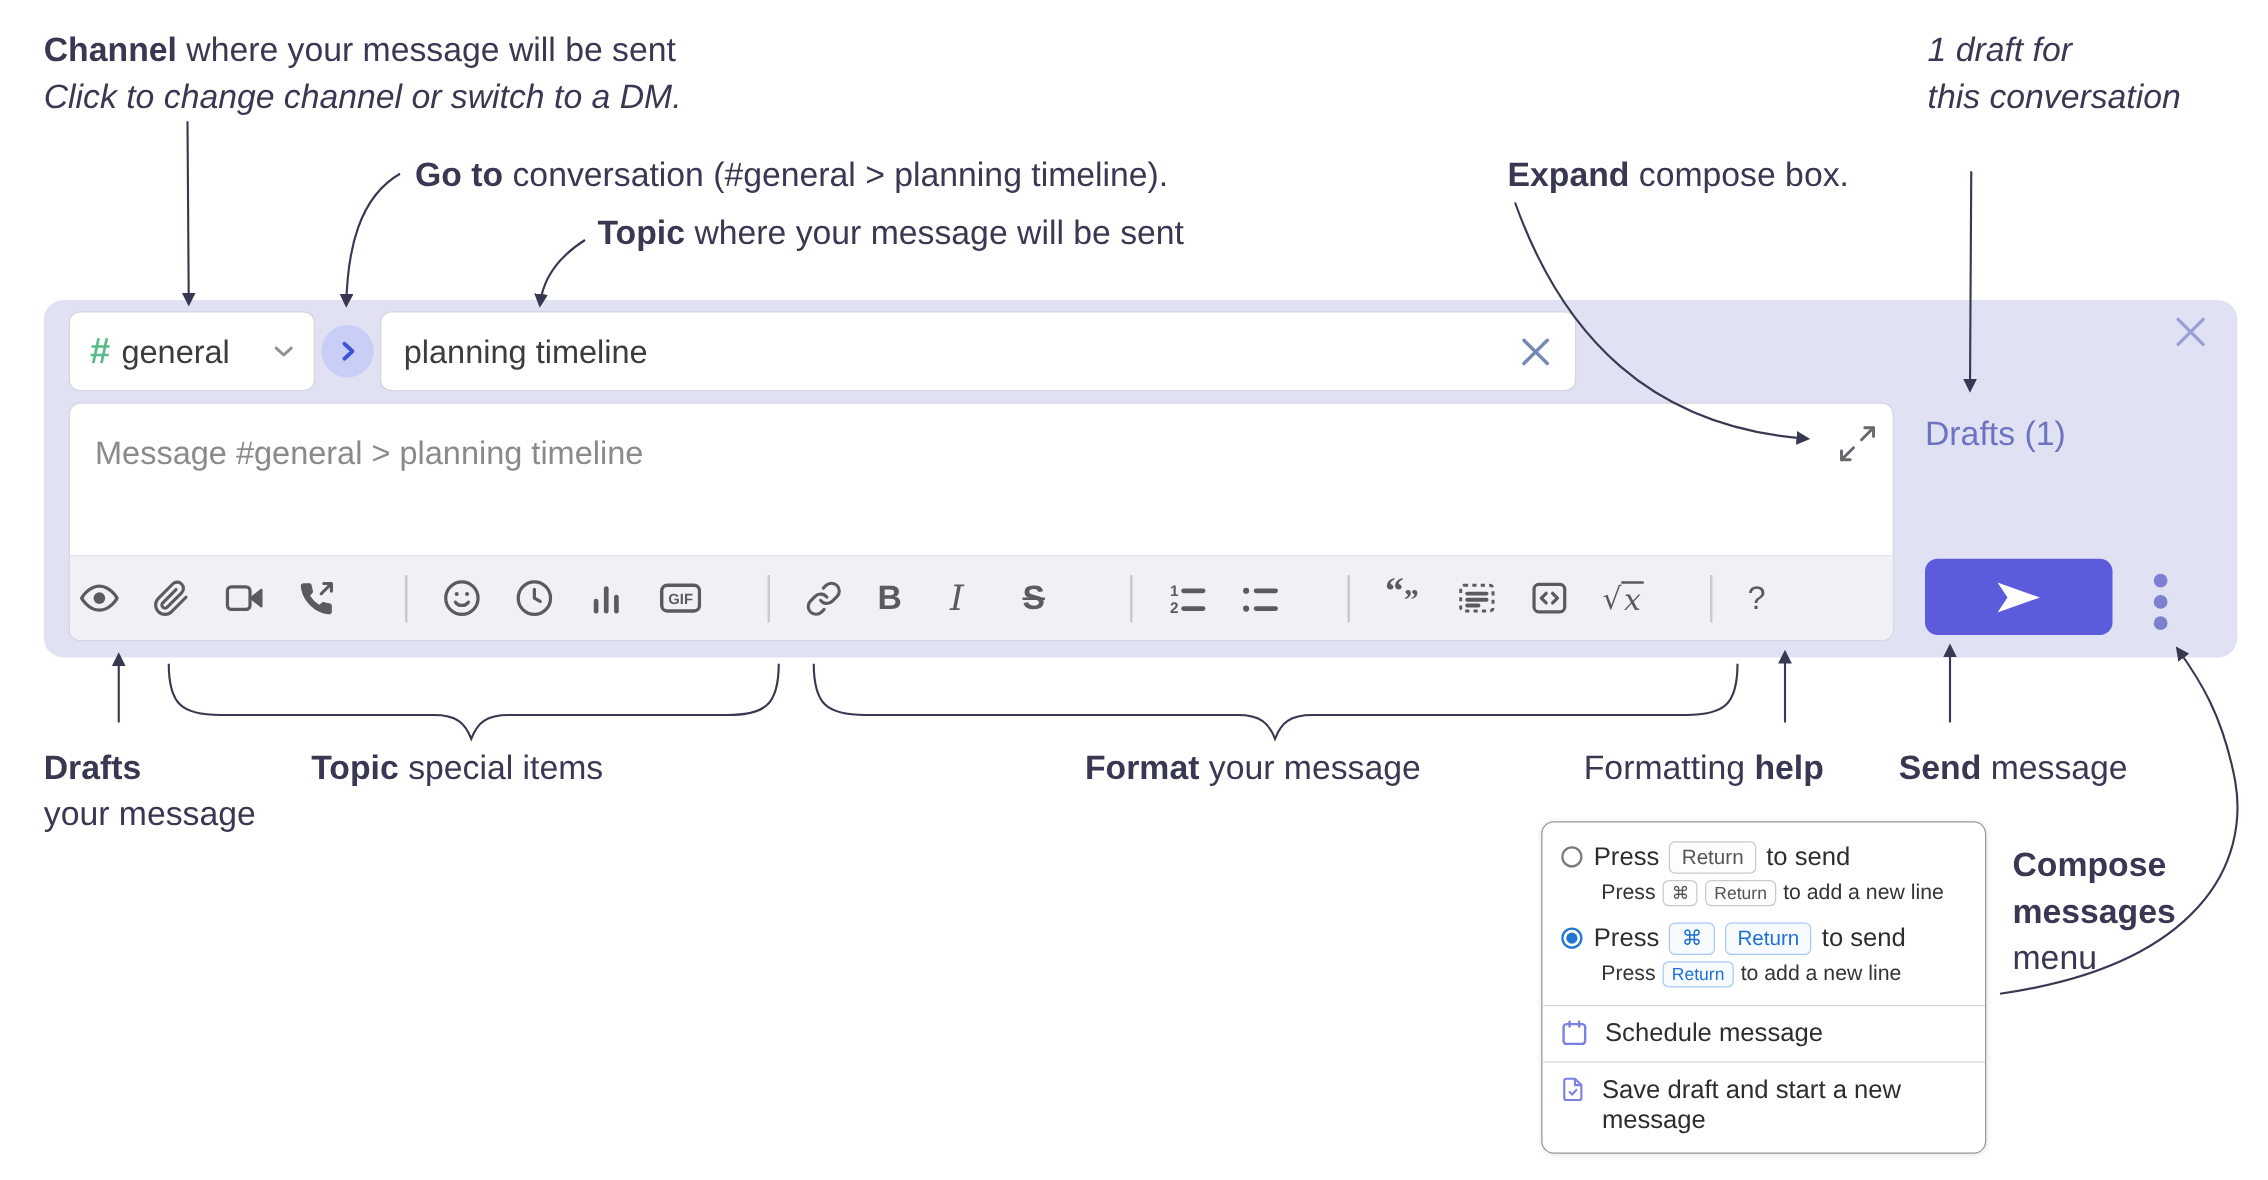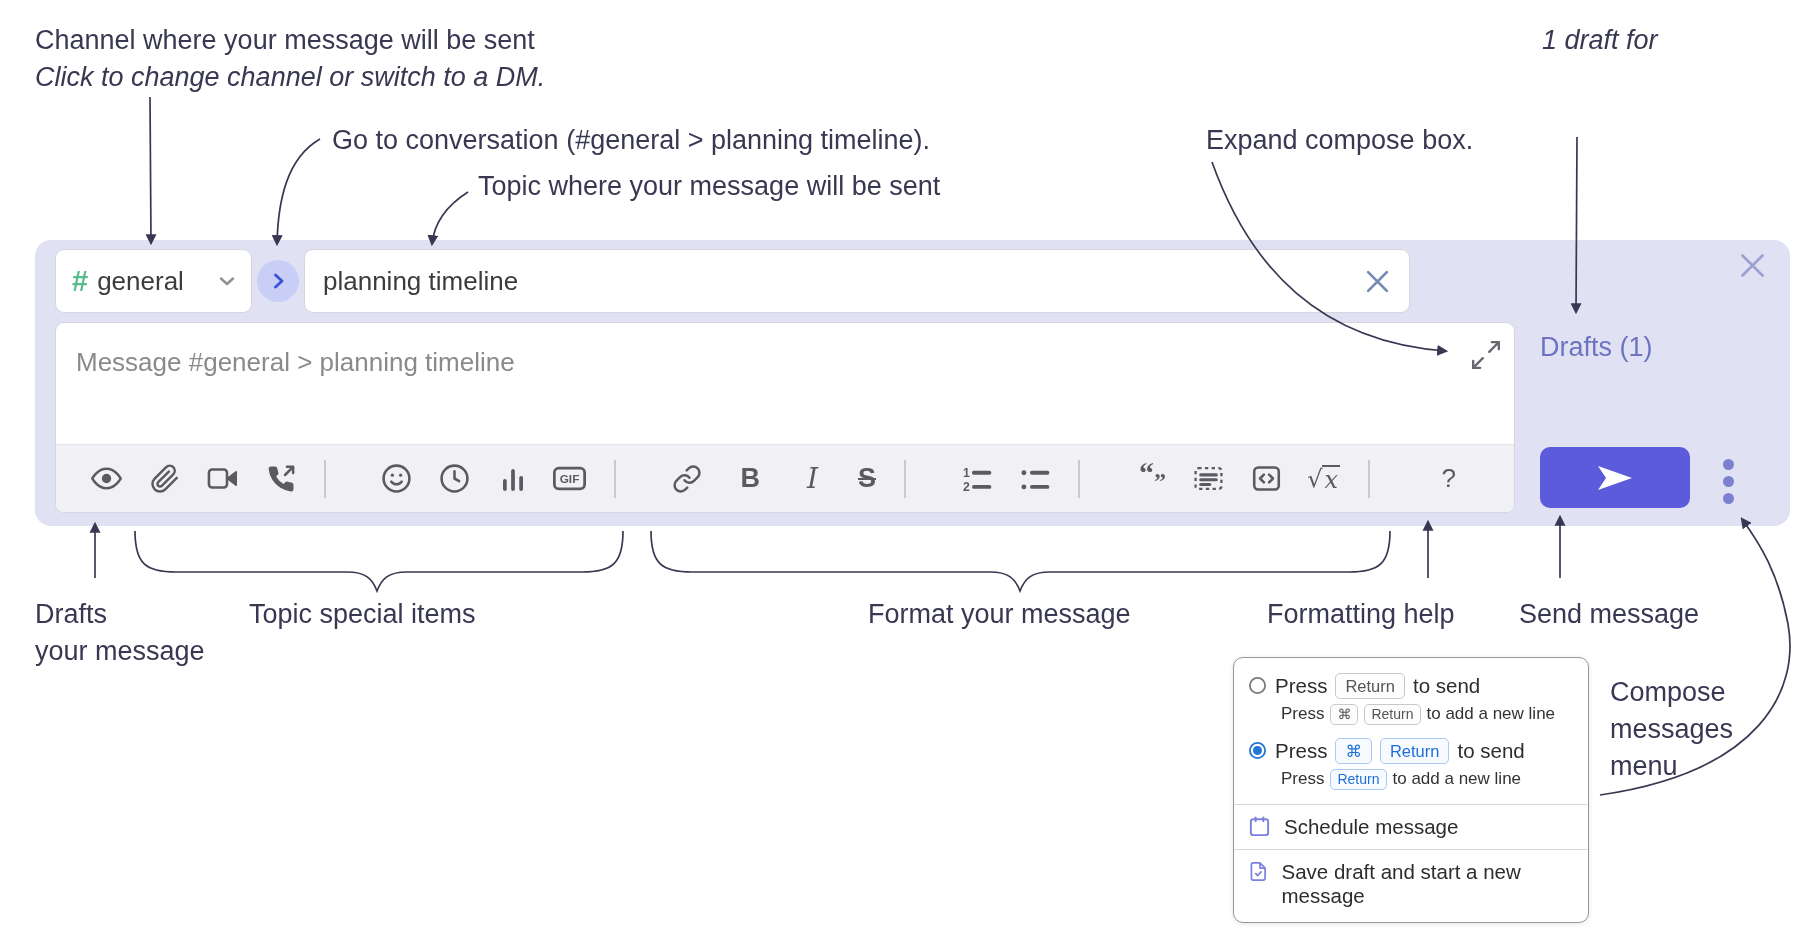--- a/index.html
+++ b/index.html
@@ -1,39 +1,39 @@
 <!DOCTYPE html>
 <html><head>
 <meta charset="utf-8">
 <style>
   html,body{margin:0;padding:0;background:#fff}
   body{width:1814px;height:944px;position:relative;overflow:hidden;
        font-family:"Liberation Sans",sans-serif;color:#383852}
   .abs{position:absolute}
   
   .note{position:absolute;font-size:27px;line-height:37px;color:#383852;white-space:nowrap}
-  .note b{font-weight:400}
+  .note b{font-weight:700}
   .note i{font-style:italic}
   
   #panel{left:35px;top:240px;width:1755px;height:286px;background:#e0e2f4;border-radius:16px}
   .wbox{position:absolute;background:#fff;border:1.5px solid #d6d6df;border-radius:9px;box-sizing:border-box}
   #channel-box{left:20px;top:9px;width:197px;height:64px;display:flex;align-items:center;padding:0 12px 0 16px;cursor:pointer}
   #channel-box .hash{color:#57bb8a;font-weight:700;font-size:29px;margin-right:9px}
   #channel-box .chan-label{font-size:26px;color:#3c3c3c;flex:1}
   #goto-circle{left:222px;top:20px;width:42px;height:42px;border-radius:50%;background:#c8cef6;
                display:flex;align-items:center;justify-content:center}
-  #topic-box{left:269px;top:9px;width:1106px;height:64px;display:flex;align-items:center;padding:0 18px}
+  #topic-box{left:269px;top:9px;width:957px;height:64px;display:flex;align-items:center;padding:0 18px}
   #topic-box .topic-text{font-size:26px;color:#3c3c3c;flex:1}
   #panel-close{left:1700px;top:8px;width:34px;height:34px;display:flex;align-items:center;justify-content:center}
   #message-box{left:20px;top:82px;width:1460px;height:191px;overflow:hidden}
   #placeholder{position:absolute;left:20px;top:24px;font-size:26px;color:#8a8a8a}
   #expand-btn{position:absolute;right:12px;top:16px;width:32px;height:32px}
   #toolbar{position:absolute;left:0;bottom:0;width:100%;height:68px;background:#f1f1f5;
            border-top:1px solid #e3e3e9;display:flex;align-items:center;padding-left:8px;box-sizing:border-box}
-  .tslot{width:58px;height:48px;flex:none;display:flex;align-items:center;justify-content:flex-end}
+  .tslot{width:58px;height:48px;flex:none;display:flex;align-items:center;justify-content:flex-start}
   .tdivider{width:58px;height:48px;flex:none;display:flex;align-items:center;justify-content:center}
   .tdivider div{width:2px;height:38px;background:#c9c9d1}
   .tico{color:#5a5b60}
   .txtico{font-size:27px;color:#5a5b60}
   .b-ico{font-weight:800}
   .i-ico{font-family:"DejaVu Serif",serif;font-style:italic;font-size:28px}
   .s-ico{text-decoration:line-through;font-weight:600}
   .q-ico{font-family:"Liberation Serif",serif;font-weight:700}
   .math-ico{font-family:"DejaVu Serif",serif;font-size:24px;color:#5a5b60;display:flex;align-items:flex-start}
   .math-ico .mx{font-style:italic;border-top:2.5px solid #5a5b60;padding:0 2px;line-height:26px}
@@ -68,20 +68,21 @@
   <b>Go to</b><span> conversation (#general &gt; planning timeline).</span>
 </div>
 <div class="note" style="left:478px;top:168px">
   <b>Topic</b><span> where your message will be sent</span>
 </div>
 <div class="note" style="left:1206px;top:122px">
   <b>Expand</b><span> compose box.</span>
 </div>
 <div class="note" style="left:1542px;top:22px">
   <div><i>1 draft for</i></div>
+  <div><i>this conversation</i></div>
 </div>
 <div class="note" style="left:35px;top:596px">
   <div><b>Drafts</b></div>
   <div>your message</div>
 </div>
 <div class="note" style="left:249px;top:596px">
   <b>Topic</b><span> special items</span>
 </div>
 <div class="note" style="left:868px;top:596px">
   <b>Format</b><span> your message</span>

